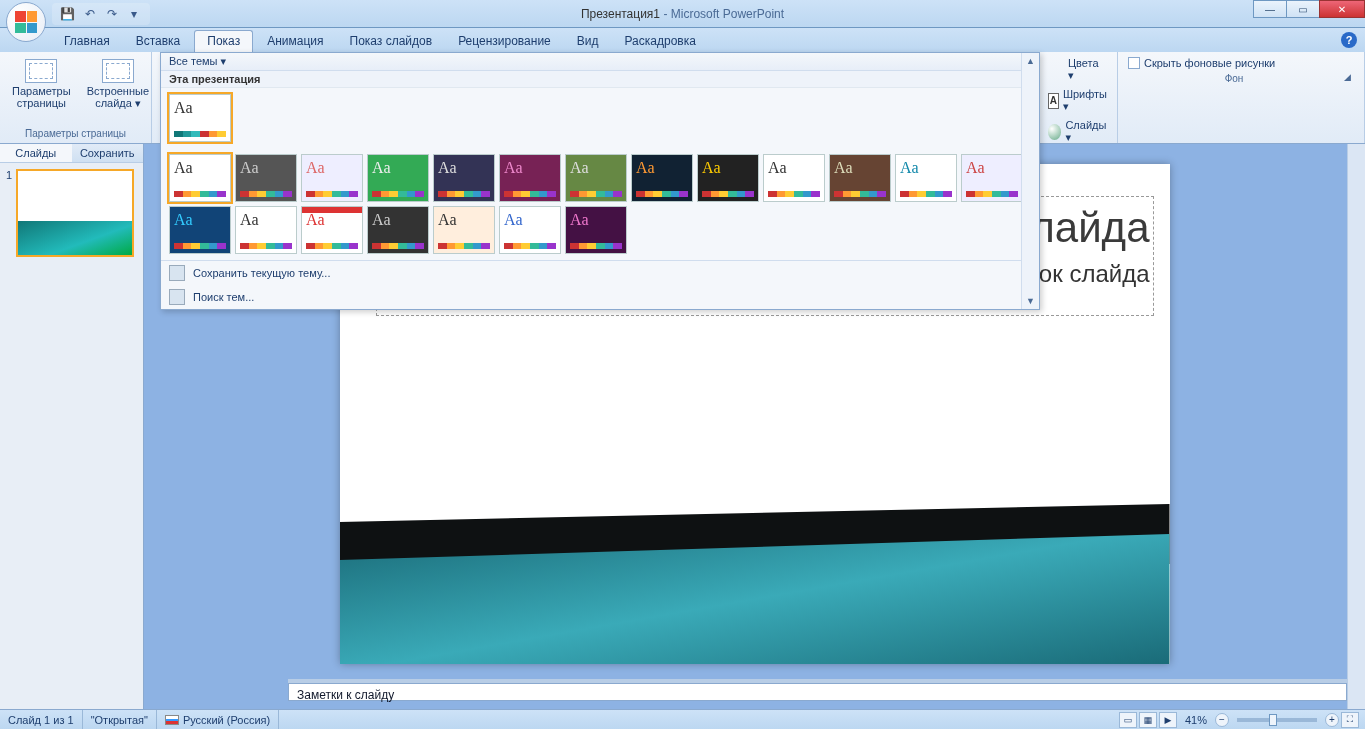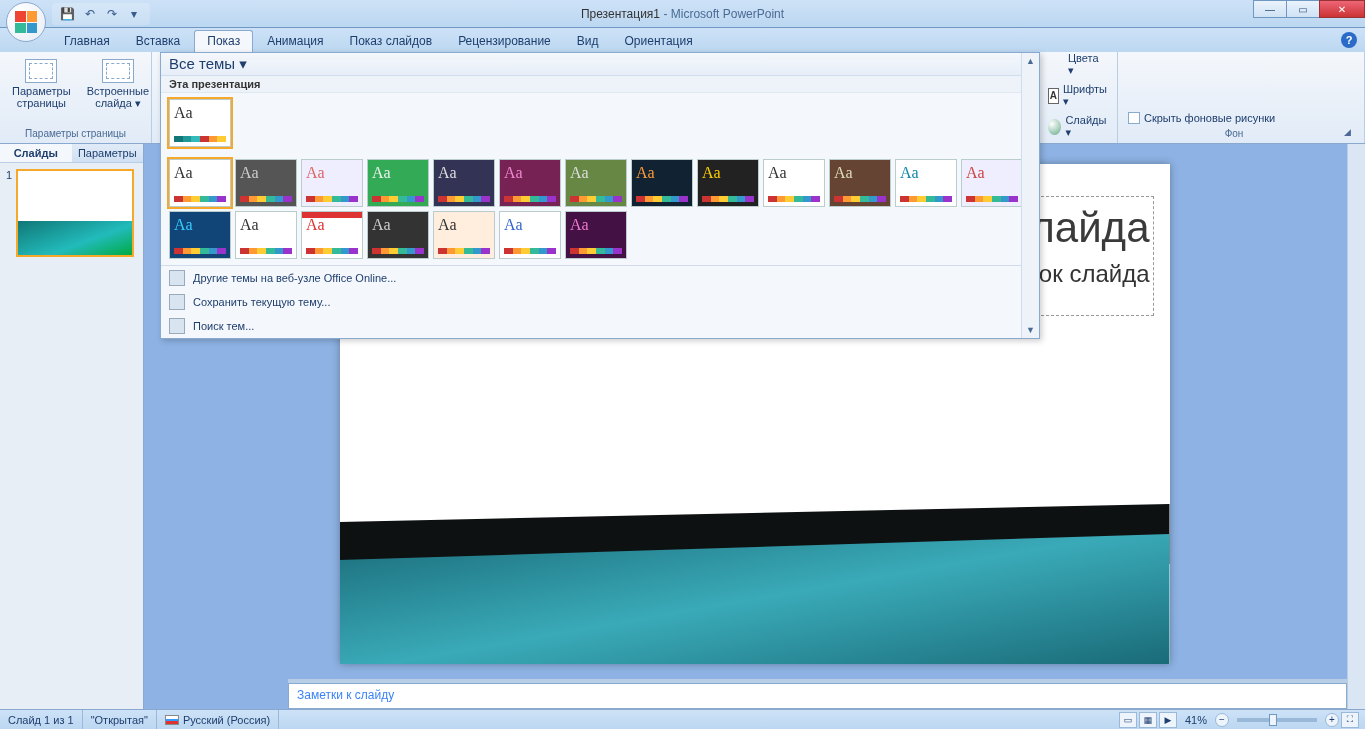--- a/index.html
+++ b/index.html
@@ -18,76 +18,76 @@
 .win-btn.close { background:linear-gradient(#e67,#c33); color:#fff; width:46px; border-color:#933; }
 
 
 .ribbon-tabs { height:24px; background:linear-gradient(#cde2f7,#bcd7f1); display:flex; align-items:flex-end; padding-left:52px; gap:2px; position:relative; }
 .rtab { padding:3px 12px 4px; font-size:12px; color:#1e3e6e; cursor:pointer; border-radius:3px 3px 0 0; }
 .rtab.active { background:#f4f7fb; border:1px solid #8aa9cf; border-bottom:none; }
 .help-icon { position:absolute; right:8px; top:4px; width:16px; height:16px; border-radius:50%; background:#2a6ac8; color:#fff; font-size:11px; font-weight:bold; display:flex; align-items:center; justify-content:center; }
 
 
 .ribbon { height:92px; background:linear-gradient(#f4f7fb,#e1ebf7); border-bottom:1px solid #8aa9cf; display:flex; position:relative; }
-.rgroup { border-right:1px solid #b8cde6; padding:3px 6px 2px; display:flex; flex-direction:column; justify-content:flex-end; }
+.rgroup { border-right:1px solid #b8cde6; padding:3px 6px 2px; display:flex; flex-direction:column; justify-content:flex-start; }
 .rgroup-label { font-size:10px; color:#4a6a95; text-align:center; padding:2px 0; }
 .rgroup-body { display:flex; gap:4px; flex:1; }
 .big-btn { display:flex; flex-direction:column; align-items:center; justify-content:flex-start; padding:4px 6px; font-size:11px; color:#1e3e6e; text-align:center; cursor:pointer; border-radius:3px; }
 .big-btn-icon { width:32px; height:24px; margin-bottom:2px; }
 .page-icon { border:1px solid #8aa9cf; background:#fff; position:relative; }
 .page-icon::before { content:""; position:absolute; left:3px; right:3px; top:3px; bottom:3px; border:1px dashed #8aa9cf; }
 .small-btn { display:flex; align-items:center; gap:4px; font-size:11px; color:#1e3e6e; padding:2px 4px; cursor:pointer; border-radius:2px; }
 .small-icon { width:16px; height:16px; display:inline-flex; align-items:center; justify-content:center; }
 .color-swatch-icon { display:grid; grid-template-columns:repeat(3,4px); grid-template-rows:repeat(2,4px); gap:1px;}
 .color-swatch-icon span:nth-child(1){background:#c33;}.color-swatch-icon span:nth-child(2){background:#39c;}.color-swatch-icon span:nth-child(3){background:#3b9;}.color-swatch-icon span:nth-child(4){background:#f93;}.color-swatch-icon span:nth-child(5){background:#93c;}.color-swatch-icon span:nth-child(6){background:#3cc;}
 .font-a-icon { border:1px solid #666; font-size:10px; font-weight:bold; color:#333; background:#fff; }
 .effects-icon { border-radius:50%; background:radial-gradient(circle at 30% 30%,#fff,#6a8); }
 .checkbox { width:12px; height:12px; border:1px solid #8aa9cf; background:#fff; display:inline-block; }
 .dialog-launcher { width:14px; height:14px; font-size:9px; color:#4a6a95; align-self:flex-end; cursor:pointer; }
 
 
 .gallery-dd { position:absolute; left:160px; top:0; width:880px; background:#f4f7fb; border:1px solid #8aa9cf; z-index:50; box-shadow:2px 2px 6px rgba(0,0,0,.2); }
-.gallery-hdr { padding:2px 8px; font-size:15px; color:#1e3e6e; border-bottom:1px solid #d0ddee; background:linear-gradient(#f4f7fb,#e7eef8); display:flex; align-items:center; gap:4px; }
+.gallery-hdr { padding:2px 8px; font-size:11px; color:#1e3e6e; border-bottom:1px solid #d0ddee; background:linear-gradient(#f4f7fb,#e7eef8); display:flex; align-items:center; gap:4px; }
 .gallery-section-label { padding:2px 8px; font-size:11px; font-weight:bold; color:#333; background:#eef3fa; border-bottom:1px solid #e0e8f0; }
 .gallery-grid { display:flex; flex-wrap:wrap; gap:4px; padding:6px 8px; }
 .theme-thumb { width:62px; height:48px; border:1px solid #bcc; background:#fff; cursor:pointer; position:relative; overflow:hidden; }
 .theme-thumb.selected { outline:2px solid #f6a828; }
 .theme-thumb .aa { position:absolute; left:4px; top:4px; font-size:16px; font-family:Georgia,serif; }
 .theme-thumb .strip { position:absolute; left:4px; right:4px; bottom:4px; height:6px; display:flex; }
 .theme-thumb .strip span { flex:1; }
 .gallery-scroll { position:absolute; right:0; top:0; bottom:0; width:18px; display:flex; flex-direction:column; justify-content:space-between; background:#eef3fa; border-left:1px solid #d0ddee;}
 .gallery-scroll div { height:16px; display:flex; align-items:center; justify-content:center; font-size:9px; color:#4a6a95; }
 .gallery-menu { border-top:1px solid #d0ddee; }
 .gallery-menu-item { display:flex; align-items:center; gap:8px; padding:4px 8px; font-size:11px; color:#1e3e6e; cursor:pointer; }
 .menu-icon { width:16px; height:16px; background:#d8e4f0; border:1px solid #9ab; }
 
 
 .workspace { position:absolute; top:144px; left:0; right:0; bottom:20px; display:flex; background:#8db2e3; }
 .side-tabs { width:144px; background:#e8eef6; border-right:1px solid #8aa9cf; display:flex; flex-direction:column; }
 .side-tabs-hdr { display:flex; border-bottom:1px solid #b8cde6; background:linear-gradient(#e1ebf7,#cfe0f2); }
 .side-tab { flex:1; padding:3px 6px; font-size:11px; color:#1e3e6e; text-align:center; cursor:pointer; }
-.side-tab.active { background:#f4f7fb; font-weight:bold; }
+.side-tab.active { background:#f4f7fb; font-weight:normal; }
 .thumb-list { padding:6px; }
 .slide-thumb-wrap { display:flex; gap:4px; }
 .slide-num { font-size:11px; color:#1e3e6e; }
 .slide-thumb { width:118px; height:88px; border:2px solid #f6a828; background:#fff; position:relative; overflow:hidden; }
 .slide-thumb .wedge { position:absolute; left:0; right:0; bottom:0; height:40%; background:linear-gradient(160deg,#177 0%,#2bb 60%,#0a4 100%); }
 
 .editor-area { flex:1; position:relative; overflow:hidden; }
 .slide-canvas { position:absolute; left:50%; top:20px; transform:translateX(-50%); width:830px; height:500px; background:#fff; box-shadow:0 0 8px rgba(0,0,0,.3); }
 .slide-title { position:absolute; left:40px; right:20px; top:40px; text-align:right; font-size:42px; color:#3a3a3a; }
 .slide-sub { position:absolute; left:40px; right:20px; top:96px; text-align:right; font-size:24px; color:#333; }
 .placeholder-box { position:absolute; border:1px dashed #999; }
 .slide-wedge-black { position:absolute; left:0; right:0; top:340px; height:60px; background:#0e1112; clip-path: polygon(0 30%, 100% 0, 100% 100%, 0 100%); }
 .slide-wedge-teal { position:absolute; left:0; right:0; top:370px; bottom:0; background:linear-gradient(170deg,#1a6b78 0%, #3aaab8 50%, #1a6b78 100%); clip-path: polygon(0 20%, 100% 0, 100% 100%, 0 100%);}
 .vscroll { position:absolute; right:0; top:0; bottom:0; width:18px; background:#dbe6f4; border-left:1px solid #b8cde6; }
 
 .notes-pane { position:absolute; left:144px; right:18px; bottom:0; height:30px; }
 .notes-splitter { height:4px; background:#b8cde6; }
-.notes-body { height:26px; background:#fff; border:1px solid #8aa9cf; padding:4px 8px; font-size:12px; color:#3b82f6; }
+.notes-body { height:18px; background:#fff; border:1px solid #8aa9cf; padding:4px 8px; font-size:12px; color:#0f172a; }
 
 
 .statusbar { position:absolute; left:0; right:0; bottom:0; height:20px; background:linear-gradient(#cde2f7,#bcd7f1); border-top:1px solid #8aa9cf; display:flex; align-items:center; font-size:11px; color:#1e3e6e; }
 .status-seg { padding:0 8px; border-right:1px solid #9ab8d8; height:100%; display:flex; align-items:center; gap:4px;}
 .status-right { margin-left:auto; display:flex; align-items:center; gap:2px; padding-right:6px; }
 .view-btn { width:18px; height:16px; border:1px solid #9ab8d8; background:#eef4fb; display:flex; align-items:center; justify-content:center; font-size:9px; cursor:pointer; }
 .zoom-slider { width:80px; height:4px; background:#9ab8d8; position:relative; margin:0 6px; }
 .zoom-handle { position:absolute; left:40%; top:-4px; width:8px; height:12px; background:#eef4fb; border:1px solid #6e98c2; }
 .zoom-btn { width:14px; height:14px; border:1px solid #9ab8d8; border-radius:50%; background:#eef4fb; font-size:10px; line-height:12px; text-align:center; cursor:pointer; }
 .flag-icon { width:14px; height:10px; background:linear-gradient(#fff 33%,#39f 33% 66%,#d33 66%); border:1px solid #888; }
@@ -121,21 +121,21 @@
 </div>
 
 <div class="ribbon-tabs">
   <div class="rtab">Главная</div>
   <div class="rtab">Вставка</div>
   <div class="rtab active">Показ</div>
   <div class="rtab">Анимация</div>
   <div class="rtab">Показ слайдов</div>
   <div class="rtab">Рецензирование</div>
   <div class="rtab">Вид</div>
-  <div class="rtab">Ориентация</div>
+  <div class="rtab">Раскадровка</div>
   <div class="help-icon">?</div>
 </div>
 
 <div class="ribbon">
   <div class="rgroup" style="width:152px">
     <div class="rgroup-body">
       <div class="big-btn">
         <div class="big-btn-icon page-icon"></div>
         <span>Параметры страницы</span>
       </div>
@@ -382,24 +382,20 @@
             <span style="background: rgb(255, 204, 51);"></span>
             <span style="background: rgb(51, 187, 153);"></span>
             <span style="background: rgb(51, 153, 204);"></span>
             <span style="background: rgb(153, 51, 204);"></span>
           </div>
         </div>
       </div>
     <div class="gallery-menu">
       <div class="gallery-menu-item">
           <span class="menu-icon"></span>
-          <span>Другие темы на веб-узле Office Online...</span>
-        </div>
-      <div class="gallery-menu-item">
-          <span class="menu-icon"></span>
           <span>Сохранить текущую тему...</span>
         </div>
       <div class="gallery-menu-item">
           <span class="menu-icon"></span>
           <span>Поиск тем...</span>
         </div>
     </div>
     <div class="gallery-scroll">
         <div>▲</div>
         <div>▼</div>
@@ -441,21 +437,21 @@
       <div class="rgroup-label" style="flex:1">Фон</div>
       <div class="dialog-launcher">◢</div>
     </div>
   </div>
 </div>
 
 <div class="workspace">
   <div class="side-tabs">
     <div class="side-tabs-hdr">
       <div class="side-tab active">Слайды</div>
-      <div class="side-tab">Параметры</div>
+      <div class="side-tab">Сохранить</div>
     </div>
     <div class="thumb-list">
       <div class="slide-thumb-wrap">
         <span class="slide-num">1</span>
         <div class="slide-thumb">
             <div class="wedge"></div>
           </div>
       </div>
     </div>
   </div>

